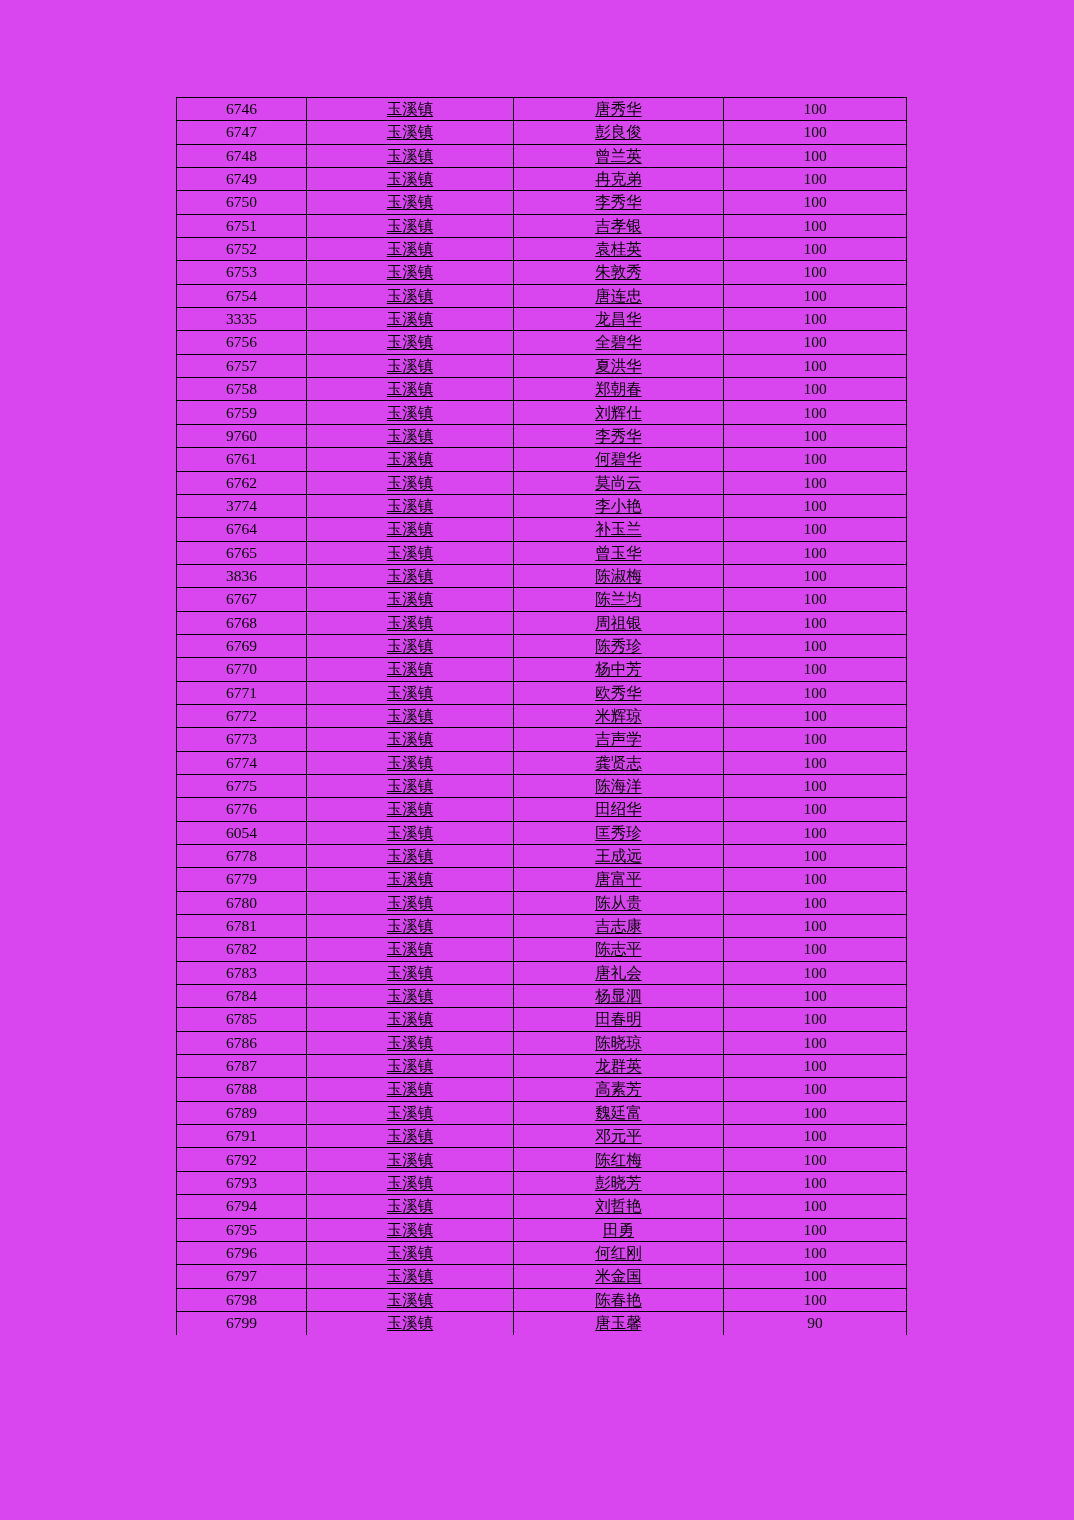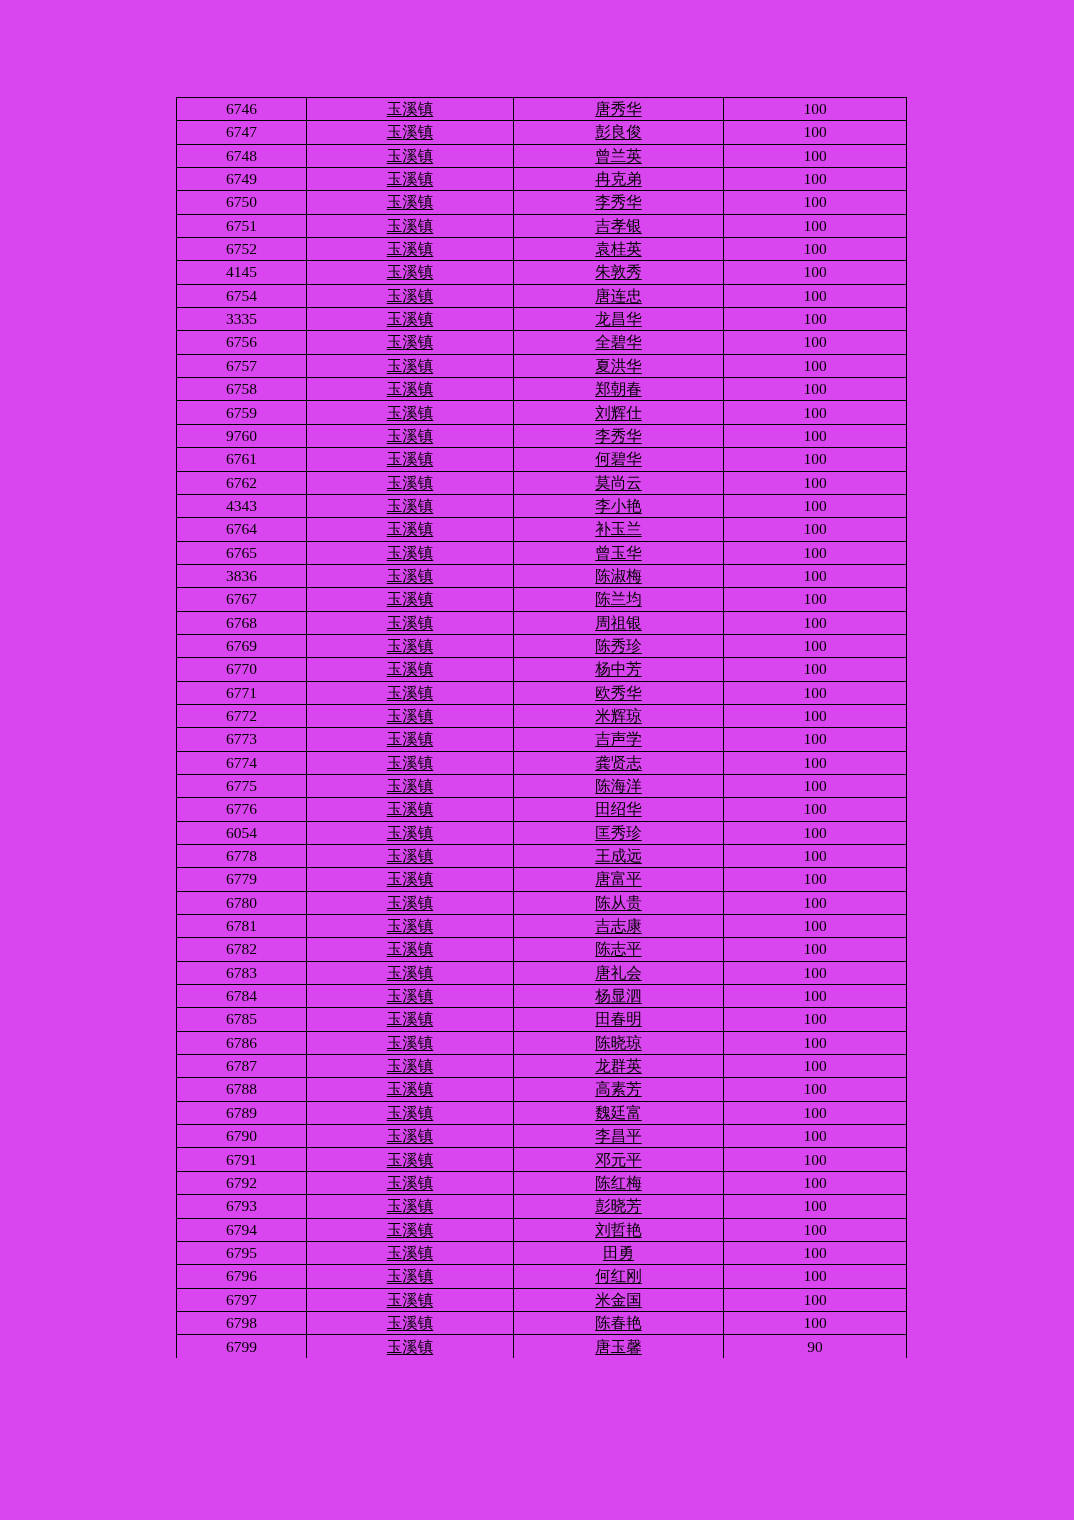--- a/index.html
+++ b/index.html
@@ -96,21 +96,21 @@
           <td class="cell-name">吉孝银</td>
           <td class="cell-score">100</td>
         </tr>
         <tr>
           <td class="cell-id">6752</td>
           <td class="cell-town">玉溪镇</td>
           <td class="cell-name">袁桂英</td>
           <td class="cell-score">100</td>
         </tr>
         <tr>
-          <td class="cell-id">4145</td>
+          <td class="cell-id">6753</td>
           <td class="cell-town">玉溪镇</td>
           <td class="cell-name">朱敦秀</td>
           <td class="cell-score">100</td>
         </tr>
         <tr>
           <td class="cell-id">6754</td>
           <td class="cell-town">玉溪镇</td>
           <td class="cell-name">唐连忠</td>
           <td class="cell-score">100</td>
         </tr>
@@ -156,21 +156,21 @@
           <td class="cell-name">何碧华</td>
           <td class="cell-score">100</td>
         </tr>
         <tr>
           <td class="cell-id">6762</td>
           <td class="cell-town">玉溪镇</td>
           <td class="cell-name">莫尚云</td>
           <td class="cell-score">100</td>
         </tr>
         <tr>
-          <td class="cell-id">4343</td>
+          <td class="cell-id">3774</td>
           <td class="cell-town">玉溪镇</td>
           <td class="cell-name">李小艳</td>
           <td class="cell-score">100</td>
         </tr>
         <tr>
           <td class="cell-id">6764</td>
           <td class="cell-town">玉溪镇</td>
           <td class="cell-name">补玉兰</td>
           <td class="cell-score">100</td>
         </tr>
@@ -315,26 +315,20 @@
         <tr>
           <td class="cell-id">6788</td>
           <td class="cell-town">玉溪镇</td>
           <td class="cell-name">高素芳</td>
           <td class="cell-score">100</td>
         </tr>
         <tr>
           <td class="cell-id">6789</td>
           <td class="cell-town">玉溪镇</td>
           <td class="cell-name">魏廷富</td>
-          <td class="cell-score">100</td>
-        </tr>
-        <tr>
-          <td class="cell-id">6790</td>
-          <td class="cell-town">玉溪镇</td>
-          <td class="cell-name">李昌平</td>
           <td class="cell-score">100</td>
         </tr>
         <tr>
           <td class="cell-id">6791</td>
           <td class="cell-town">玉溪镇</td>
           <td class="cell-name">邓元平</td>
           <td class="cell-score">100</td>
         </tr>
         <tr>
           <td class="cell-id">6792</td>

